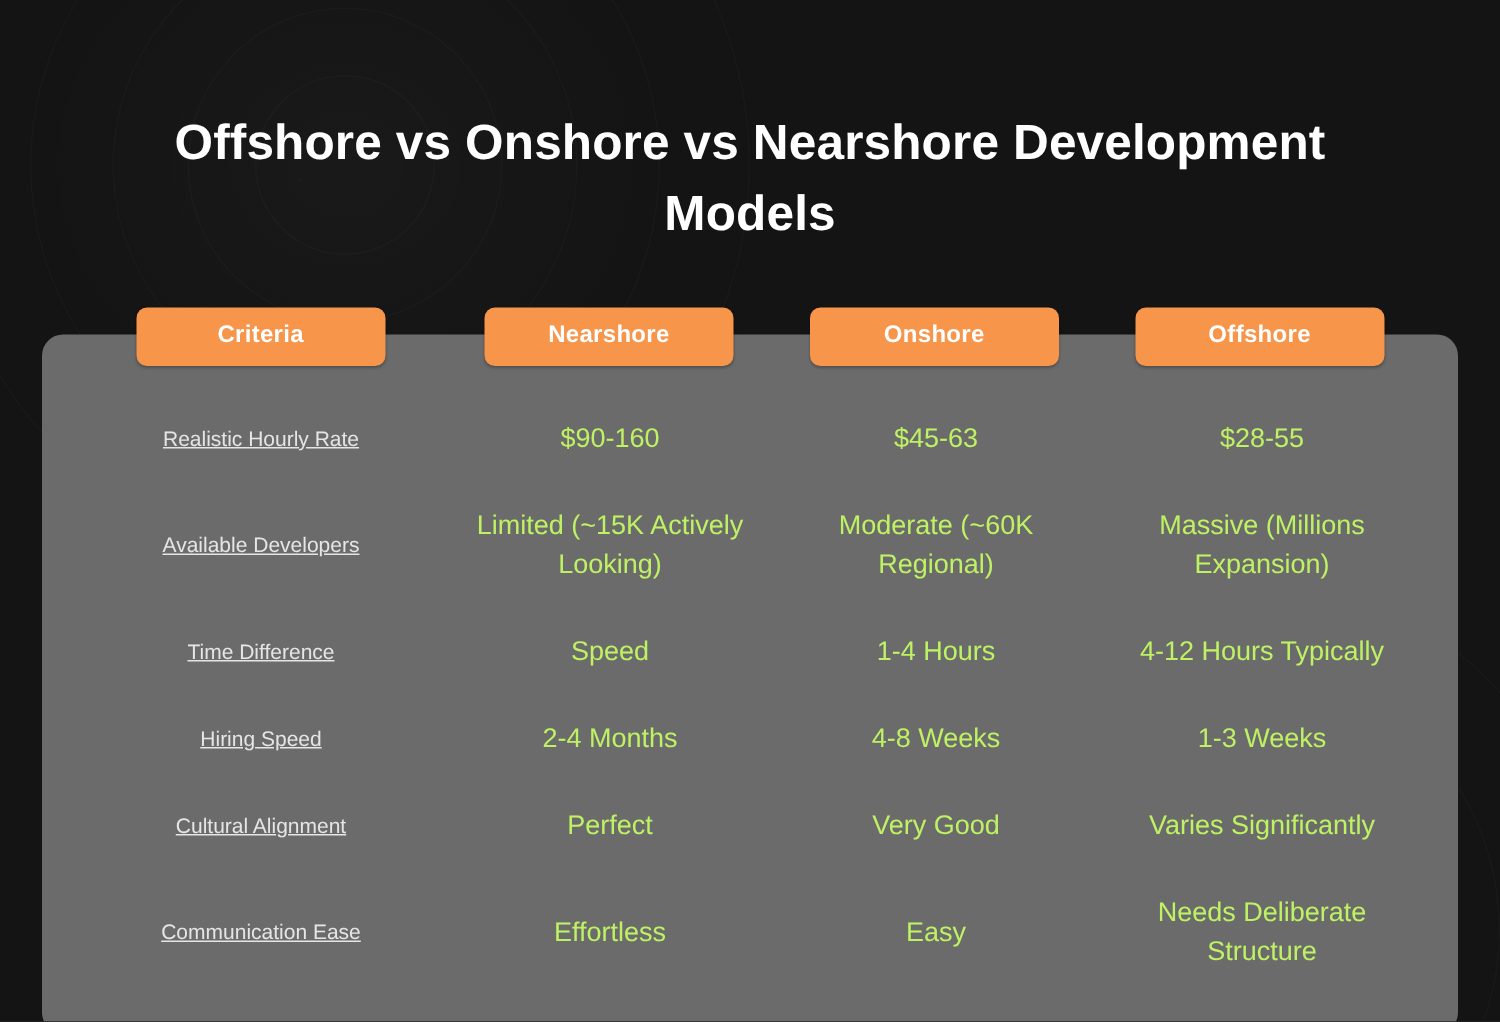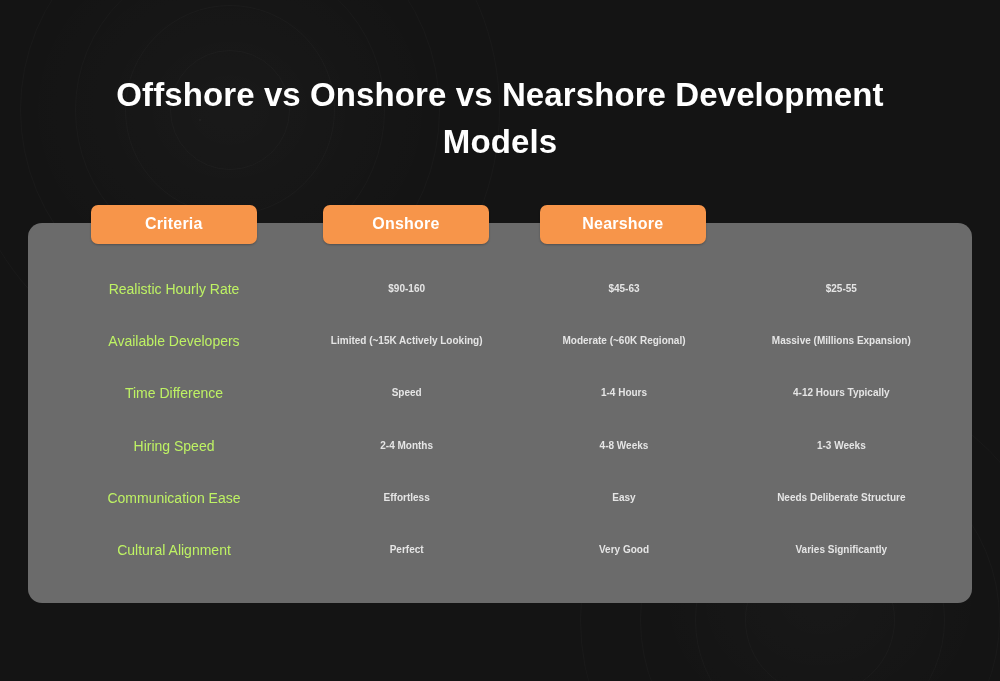--- a/index.html
+++ b/index.html
@@ -105,32 +105,33 @@
     border-radius: 7px;
     padding: 10px 0 11px 0;
     width: 166px;
     text-align: center;
     letter-spacing: 0.2px;
     box-shadow: 0 1px 2px rgba(0,0,0,0.25);
   }
 
   td {
     text-align: center;
-    color: #e5e5e5;
-    font-size: 10px;
-    font-weight: bold;
+    color: #bef264;
+    font-size: 18px;
+    font-weight: normal;
     line-height: 1.45;
     padding: 16px 12px;
     vertical-align: middle;
   }
 
   td.criteria {
-    color: #bef264;
+    color: #e5e5e5;
     font-weight: normal;
     font-size: 14px;
+    text-decoration: underline;
   }
 
   tbody tr:first-child td { padding-top: 22px; }
 </style>
 </head>
 <body>
 
 <div class="page">
 
   <div class="ring r1"></div>
@@ -145,71 +146,74 @@
 
   <h1 class="title">Offshore vs Onshore vs Nearshore Development Models</h1>
 
   <div class="table-wrap">
     <div class="card">
 
       <div class="pill-row">
         <div class="pill-slot s0">
           <div class="pill">Criteria</div>
         </div>
+        <div class="pill-slot s2">
+          <div class="pill">Nearshore</div>
+        </div>
         <div class="pill-slot s1">
           <div class="pill">Onshore</div>
         </div>
-        <div class="pill-slot s2">
-          <div class="pill">Nearshore</div>
+        <div class="pill-slot s3">
+          <div class="pill">Offshore</div>
         </div>
       </div>
 
       <table>
         <colgroup>
           <col class="col-criteria">
           <col class="col-model">
           <col class="col-model">
           <col class="col-model">
         </colgroup>
         <tbody>
           <tr>
             <td class="criteria">Realistic Hourly Rate</td>
             <td>$90-160</td>
             <td>$45-63</td>
-            <td>$25-55</td>
+            <td>$28-55</td>
           </tr>
           <tr>
             <td class="criteria">Available Developers</td>
             <td>Limited (~15K Actively Looking)</td>
             <td>Moderate (~60K Regional)</td>
             <td>Massive (Millions Expansion)</td>
           </tr>
           <tr>
             <td class="criteria">Time Difference</td>
             <td>Speed</td>
             <td>1-4 Hours</td>
             <td>4-12 Hours Typically</td>
           </tr>
           <tr>
             <td class="criteria">Hiring Speed</td>
             <td>2-4 Months</td>
             <td>4-8 Weeks</td>
             <td>1-3 Weeks</td>
           </tr>
           <tr>
+            <td class="criteria">Cultural Alignment</td>
+            <td>Perfect</td>
+            <td>Very Good</td>
+            <td>Varies Significantly</td>
+          </tr>
+          <tr>
             <td class="criteria">Communication Ease</td>
             <td>Effortless</td>
             <td>Easy</td>
             <td>Needs Deliberate Structure</td>
           </tr>
-          <tr>
-            <td class="criteria">Cultural Alignment</td>
-            <td>Perfect</td>
-            <td>Very Good</td>
-            <td>Varies Significantly</td>
-          </tr>
         </tbody>
       </table>
 
     </div>
   </div>
 
 </div>
 
 </body></html>

